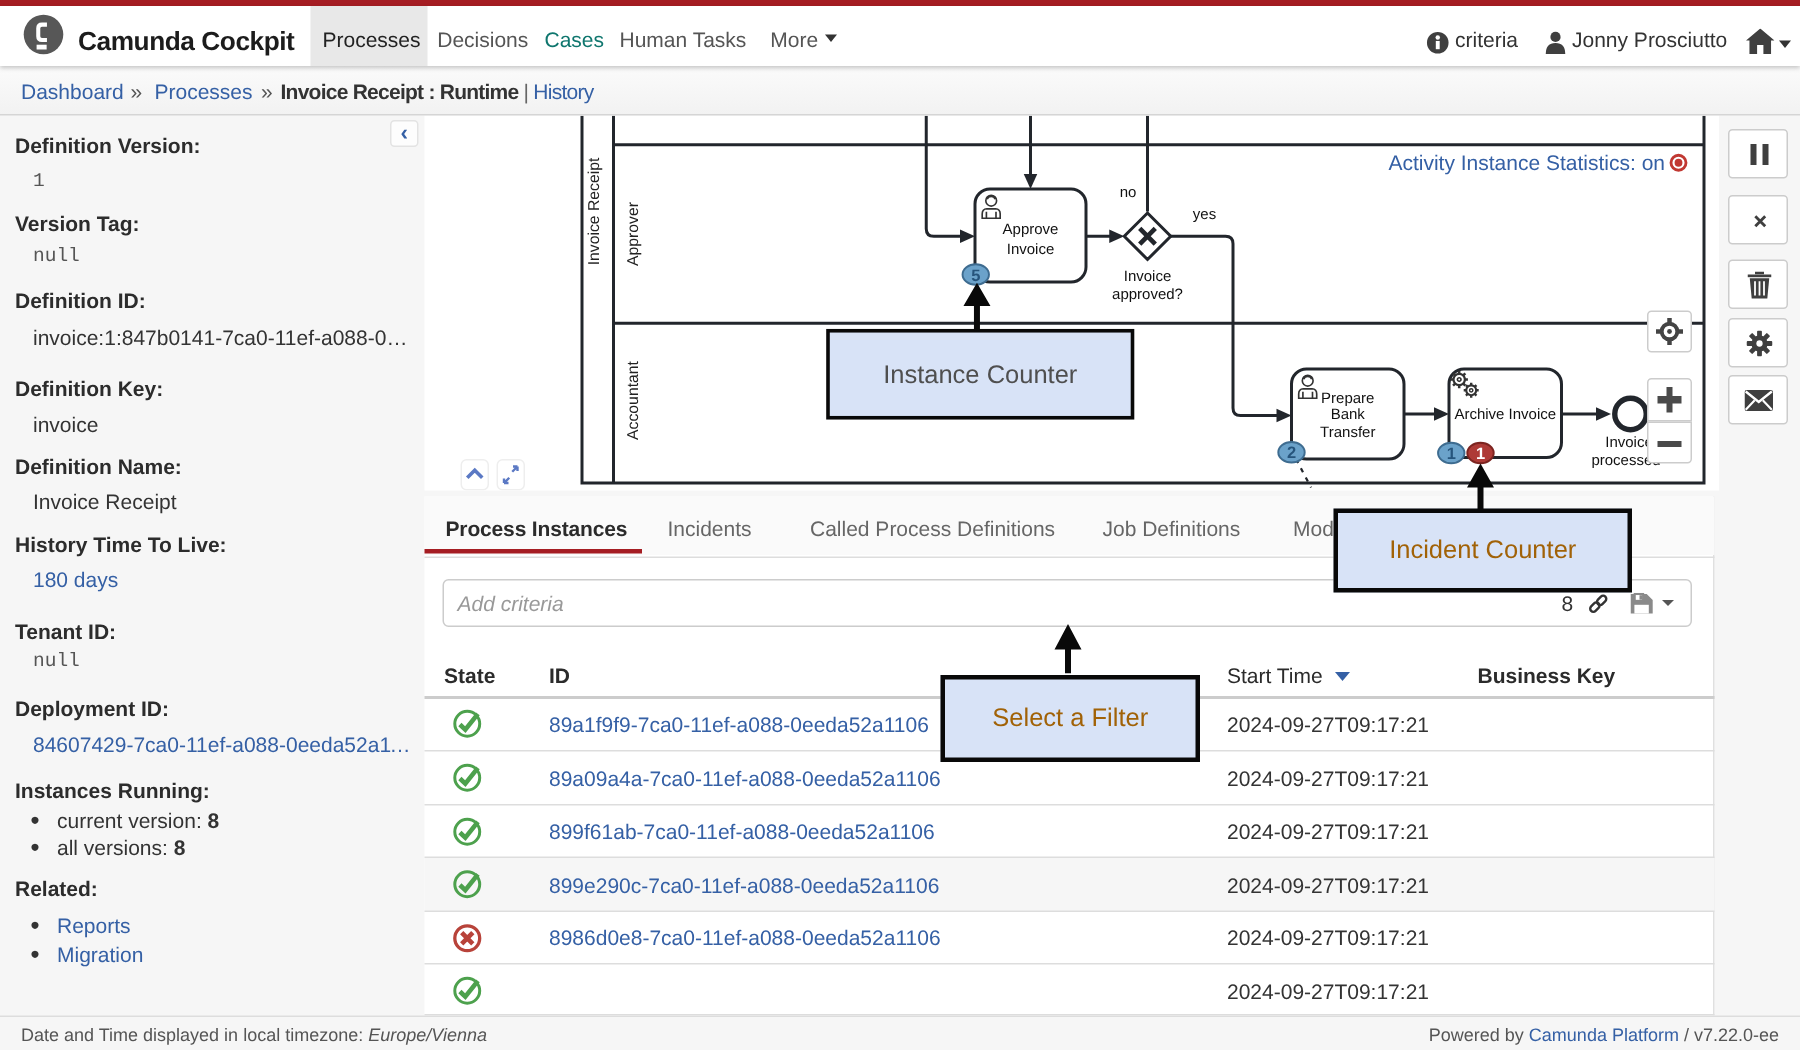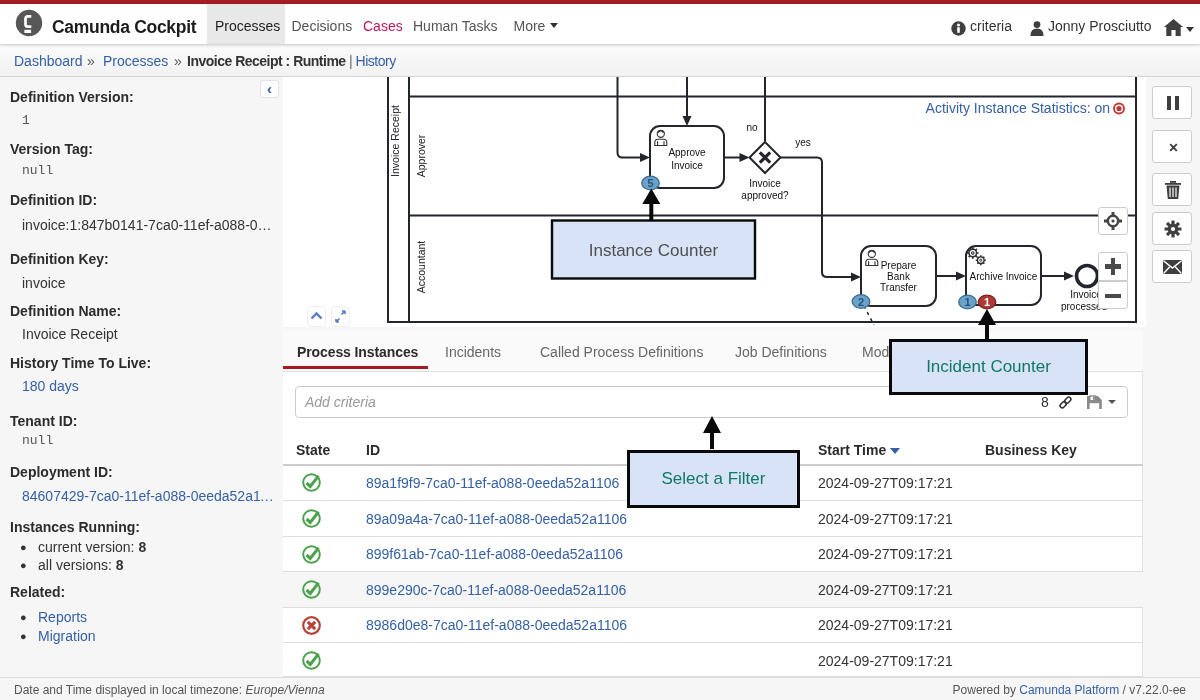--- a/index.html
+++ b/index.html
@@ -18,21 +18,21 @@
 #side .lbl { position:absolute; left:10px; font-weight:bold; color:#2c2c2c; white-space:nowrap; }
 #side .val { position:absolute; left:22px; white-space:nowrap; }
 .mono { font-family:"Liberation Mono", monospace; font-size:13px; color:#555; }
 
 #dia { position:absolute; left:283px; top:77px; width:863px; height:250px; background:#fff; overflow:hidden; }
 
 #panel2 { position:absolute; left:283px; top:331px; width:860px; height:346px; background:#fff; border-right:1px solid #e0e0e0; }
 
 #footer { position:absolute; left:0; top:677px; width:1200px; height:36px; background:#f6f6f6; border-top:1px solid #ddd; font-size:12px; color:#555; }
 
-.callout { position:absolute; background:#d8e3f7; border:3px solid #090909; color:#0f766e; font-size:17px; text-align:center; z-index:40; }
+.callout { position:absolute; background:#d8e3f7; border:3px solid #090909; color:#a16207; font-size:17px; text-align:center; z-index:40; }
 .btn { position:absolute; background:#fff; border:1px solid #ccc; border-radius:3px; }
 .row { position:absolute; left:0; width:860px; border-bottom:1px solid #ddd; font-size:14px;text-align:right; }
 .row .ic { position:absolute; left:18px; top:7px; width:21px; height:21px; }
 .row .id { position:absolute; left:83px; top:9.5px; }
 .row .tm { position:absolute; left:535px; top:9.5px; color:#333; }
 .ic.ok circle { fill:none; stroke:#4da14d; stroke-width:2; }
 .ic.ok .ck { fill:none; stroke:#4da14d; stroke-width:3.1; }
 .ic.err circle { fill:none; stroke:#b8433a; stroke-width:2.2; }
 .ic.err .ex { fill:none; stroke:#b8433a; stroke-width:3.1; }
 .tool { position:absolute; left:1152px; width:40px; height:33px; background:#fff; border:1px solid #ccc; border-radius:3px; z-index:5; }
@@ -44,21 +44,21 @@
   <div id="nav">
     <svg class="abs" style="left:15px;top:5px" width="28" height="28" viewBox="0 0 28 28">
       <circle cx="14" cy="14" r="13.2" fill="#575757"></circle>
       <path d="M 16.3 7.4 L 13 7.4 Q 10.5 7.4 10.5 9.9 L 10.5 15.2 Q 10.5 17.7 13 17.7 L 16.3 17.7" fill="none" stroke="#fff" stroke-width="2.7"></path>
       <rect x="9.4" y="20.8" width="6.7" height="3.2" fill="#fff"></rect>
     </svg>
     <div class="abs" style="left:52px;top:13px;font-size:17.5px;font-weight:bold;color:#1c1c1c;letter-spacing:-0.3px">Camunda Cockpit</div>
     <div class="abs" style="left:207px;top:0;width:78px;height:40px;background:#e8e8e8"></div>
     <div class="abs" style="left:215px;top:14px;font-size:14px;color:#222">Processes</div>
     <div class="abs" style="left:291.5px;top:14px;font-size:14px;color:#555">Decisions</div>
-    <div class="abs" style="left:363px;top:14px;font-size:14px;color:#be185d">Cases</div>
+    <div class="abs" style="left:363px;top:14px;font-size:14px;color:#0f766e">Cases</div>
     <div class="abs" style="left:413px;top:14px;font-size:14px;color:#555">Human Tasks</div>
     <div class="abs" style="left:513.5px;top:14px;font-size:14px;color:#555">More</div>
     <div class="abs" style="left:550px;top:19px;width:0;height:0;border-left:4.5px solid transparent;border-right:4.5px solid transparent;border-top:5px solid #333"></div>
     <svg class="abs" style="left:951px;top:17px" width="15" height="15" viewBox="0 0 15 15">
       <circle cx="7.5" cy="7.5" r="7.2" fill="#3f3f3f"></circle>
       <rect x="6.2" y="6.3" width="2.6" height="5.5" fill="#fff"></rect>
       <circle cx="7.5" cy="4" r="1.5" fill="#fff"></circle>
     </svg>
     <div class="abs" style="left:970px;top:14px;font-size:14px;color:#333">criteria</div>
     <svg class="abs" style="left:1029px;top:16px" width="16" height="16" viewBox="0 0 16 16">
@@ -279,21 +279,21 @@
           <rect x="2.8" y="1" width="5.6" height="4.6" fill="#fff"></rect>
           <rect x="2.8" y="1" width="5.6" height="4.6" fill="none" stroke="#8a8a8a" stroke-width="1.4"></rect>
           <rect x="6" y="1.8" width="1.8" height="3" fill="#8a8a8a"></rect>
           <rect x="2.6" y="8.2" width="9.6" height="5.8" fill="#fff"></rect>
         </svg>
         <div class="abs" style="left:812px;top:13px;width:0;height:0;border-left:4px solid transparent;border-right:4px solid transparent;border-top:4.5px solid #555"></div>
       </div>
 
       <div class="abs" style="left:13px;top:111px;font-size:14px;font-weight:bold;color:#2b2b2b">State</div>
       <div class="abs" style="left:83px;top:111px;font-size:14px;font-weight:bold;color:#2b2b2b">ID</div>
-      <div class="abs" style="left:535px;top:111px;font-size:14px;font-weight:bold;color:#2b2b2b">Start Time</div>
+      <div class="abs" style="left:535px;top:111px;font-size:14px;font-weight:normal;color:#2b2b2b">Start Time</div>
       <div class="abs" style="left:607px;top:117px;width:0;height:0;border-left:5.5px solid transparent;border-right:5.5px solid transparent;border-top:6.5px solid #3560a5"></div>
       <div class="abs" style="left:702px;top:111px;font-size:14px;font-weight:bold;color:#2b2b2b">Business Key</div>
       <div class="abs" style="left:0;top:132.5px;width:860px;border-bottom:2px solid #ccc"></div>
       <div class="row" style="top:134px;height:36px">
           <svg class="ic ok" viewBox="0 0 21 21">
             <circle cx="10.5" cy="10.5" r="8.3"></circle>
             <path class="ck" d="M 5.6 11 L 9.2 14.4 L 17.6 3.9"></path>
           </svg>
           <a class="id blue">89a1f9f9-7ca0-11ef-a088-0eeda52a1106</a>
           <span class="tm">2024-09-27T09:17:21</span>

